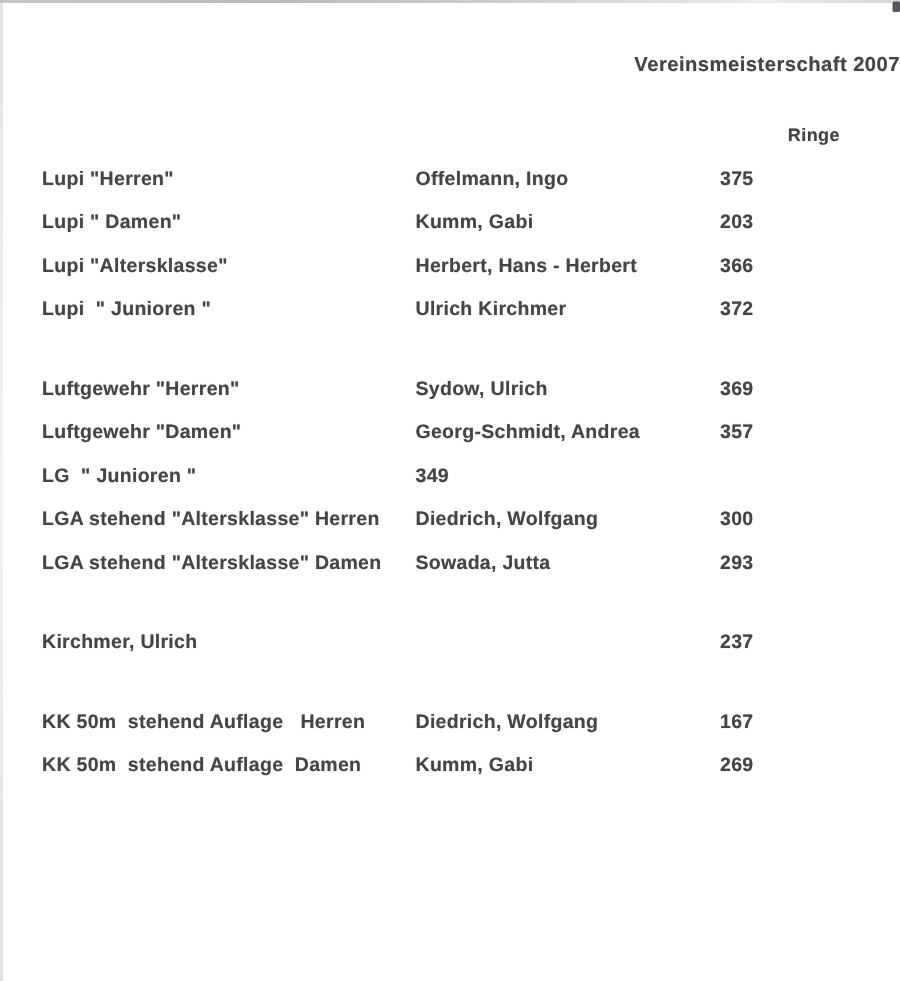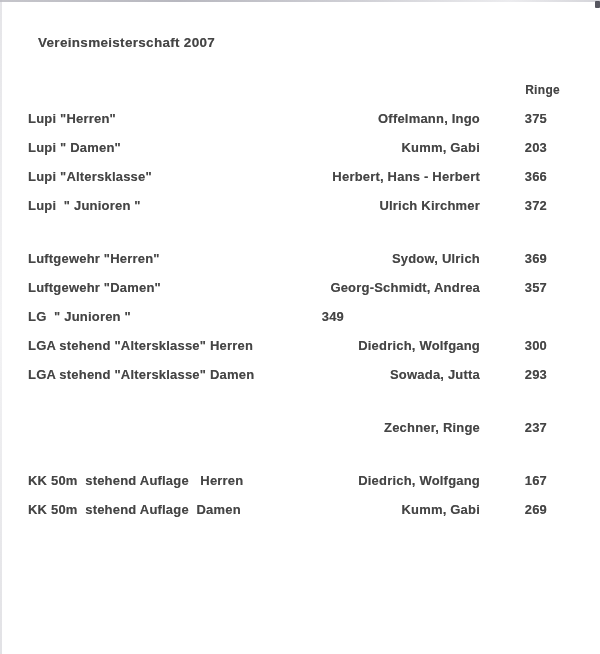--- a/index.html
+++ b/index.html
@@ -46,25 +46,24 @@
     height: 7px;
     background: #3a3a44;
     opacity: 0.85;
     border-radius: 1px;
   }
   .doc-title {
     position: absolute;
     top: 26px;
     left: 0;
     right: 0;
-    text-align: left;
+    text-align: right;
     font-size: 13.5px;
     letter-spacing: 0.3px;
     text-shadow: 0 0 0.6px rgba(70,70,70,0.5);
-    padding-left: 38px;
   }
   .score-col-header {
     position: absolute;
     top: 83px;
     right: 40px;
     font-size: 12px;
     letter-spacing: 0.3px;
     text-shadow: 0 0 0.6px rgba(70,70,70,0.5);
   }
   .results {
@@ -88,26 +87,25 @@
     text-shadow: 0 0 0.6px rgba(70,70,70,0.5);
   }
   .discipline-cell {
     width: 249px;
     flex-shrink: 0;
     white-space: pre;
   }
   .winner-cell {
     flex: 1;
     white-space: pre;
-    text-align: right;
   }
   .ringe-cell {
     width: 80px;
     flex-shrink: 0;
-    text-align: right;
+    text-align: left;
     padding-right: 13px;
     box-sizing: border-box;
   }
 </style>
 </head>
 <body>
 
 <div class="sheet">
   <div class="scan-edge-top"></div>
   <div class="scan-edge-left"></div>
@@ -161,21 +159,21 @@
           <div class="ringe-cell">300</div>
         </div>
         <div class="row">
           <div class="discipline-cell">LGA stehend "Altersklasse" Damen</div>
           <div class="winner-cell">Sowada, Jutta</div>
           <div class="ringe-cell">293</div>
         </div>
       </div>
       <div class="section">
         <div class="row">
-          <div class="winner-cell">Zechner, Ringe</div>
+          <div class="winner-cell">Kirchmer, Ulrich</div>
           <div class="ringe-cell">237</div>
         </div>
       </div>
       <div class="section">
         <div class="row">
           <div class="discipline-cell">KK 50m  stehend Auflage   Herren</div>
           <div class="winner-cell">Diedrich, Wolfgang</div>
           <div class="ringe-cell">167</div>
         </div>
         <div class="row">

